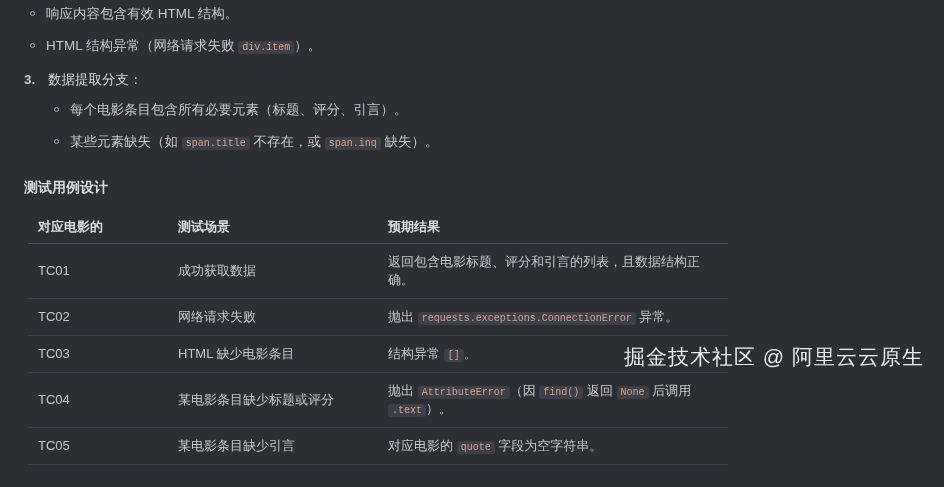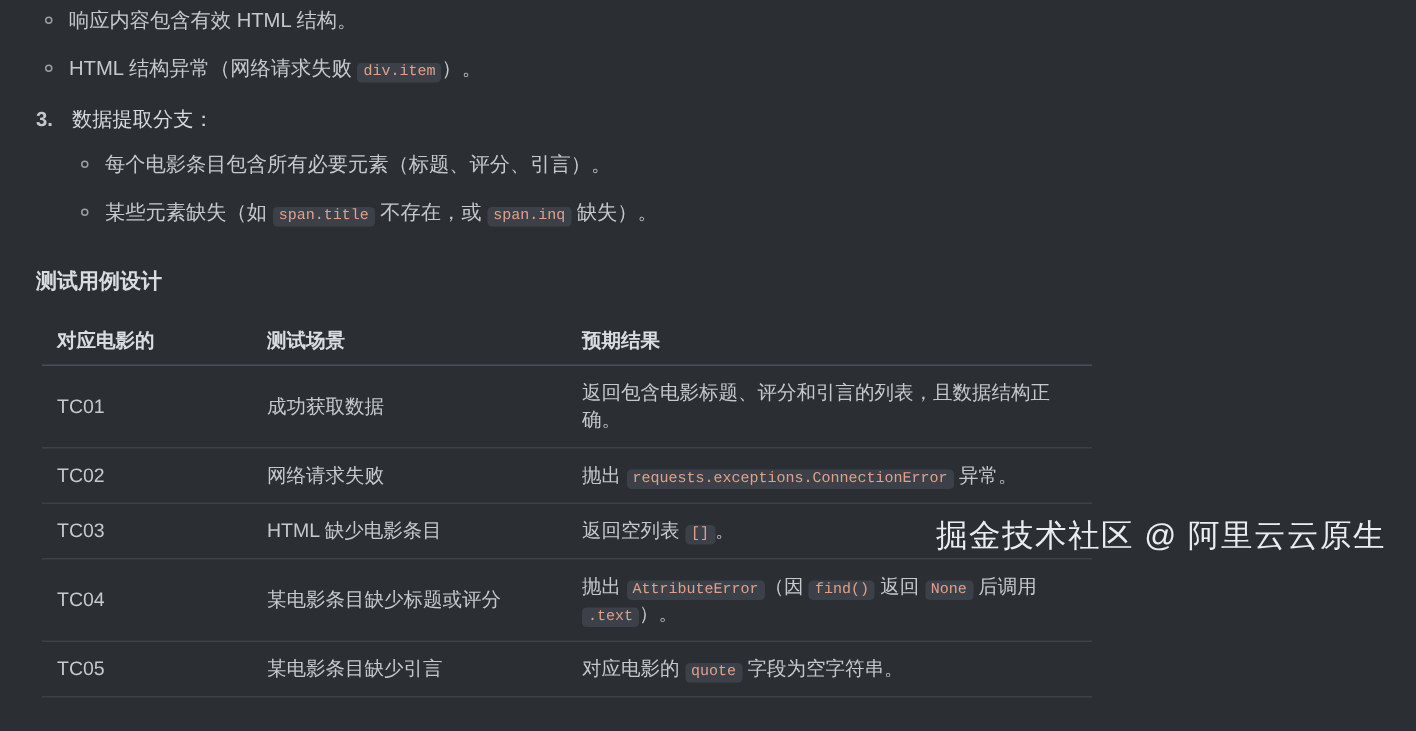--- a/index.html
+++ b/index.html
@@ -174,21 +174,21 @@
         <td><span>返回包含电影标题、评分和引言的列表，且数据结构正确。</span></td>
       </tr>
       <tr>
         <td>TC02</td>
         <td>网络请求失败</td>
         <td><span>抛出 </span><code>requests.exceptions.ConnectionError</code><span> 异常。</span></td>
       </tr>
       <tr>
         <td>TC03</td>
         <td>HTML 缺少电影条目</td>
-        <td><span>返回空列表 </span><code>[]</code><span>。</span></td>
+        <td><span>结构异常 </span><code>[]</code><span>。</span></td>
       </tr>
       <tr>
         <td>TC04</td>
         <td>某电影条目缺少标题或评分</td>
         <td><span>抛出 </span><code>AttributeError</code><span>（因 </span><code>find()</code><span> 返回 </span><code>None</code><span> 后调用 </span><code>.text</code><span>）。</span></td>
       </tr>
       <tr>
         <td>TC05</td>
         <td>某电影条目缺少引言</td>
         <td><span>对应电影的 </span><code>quote</code><span> 字段为空字符串。</span></td>

